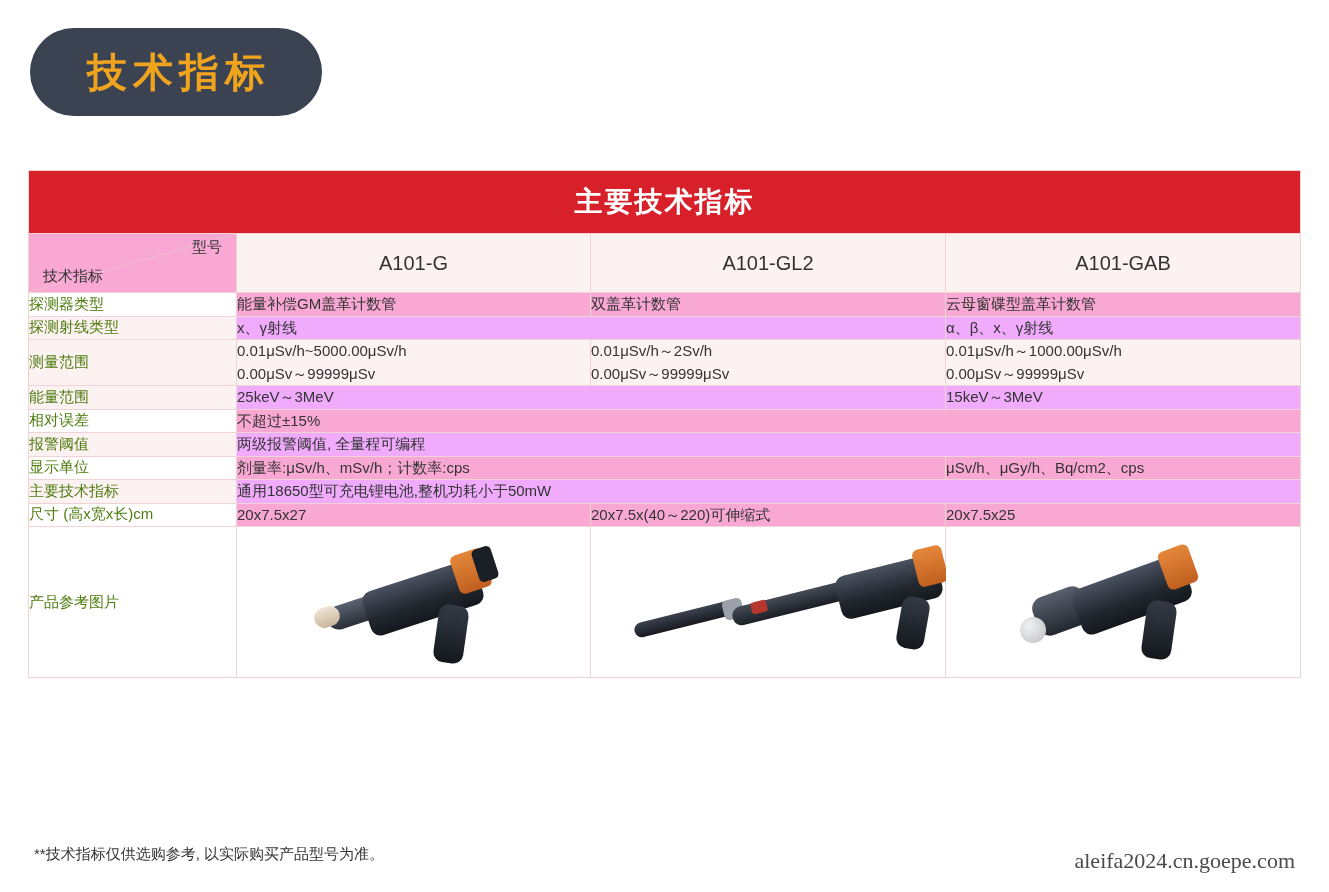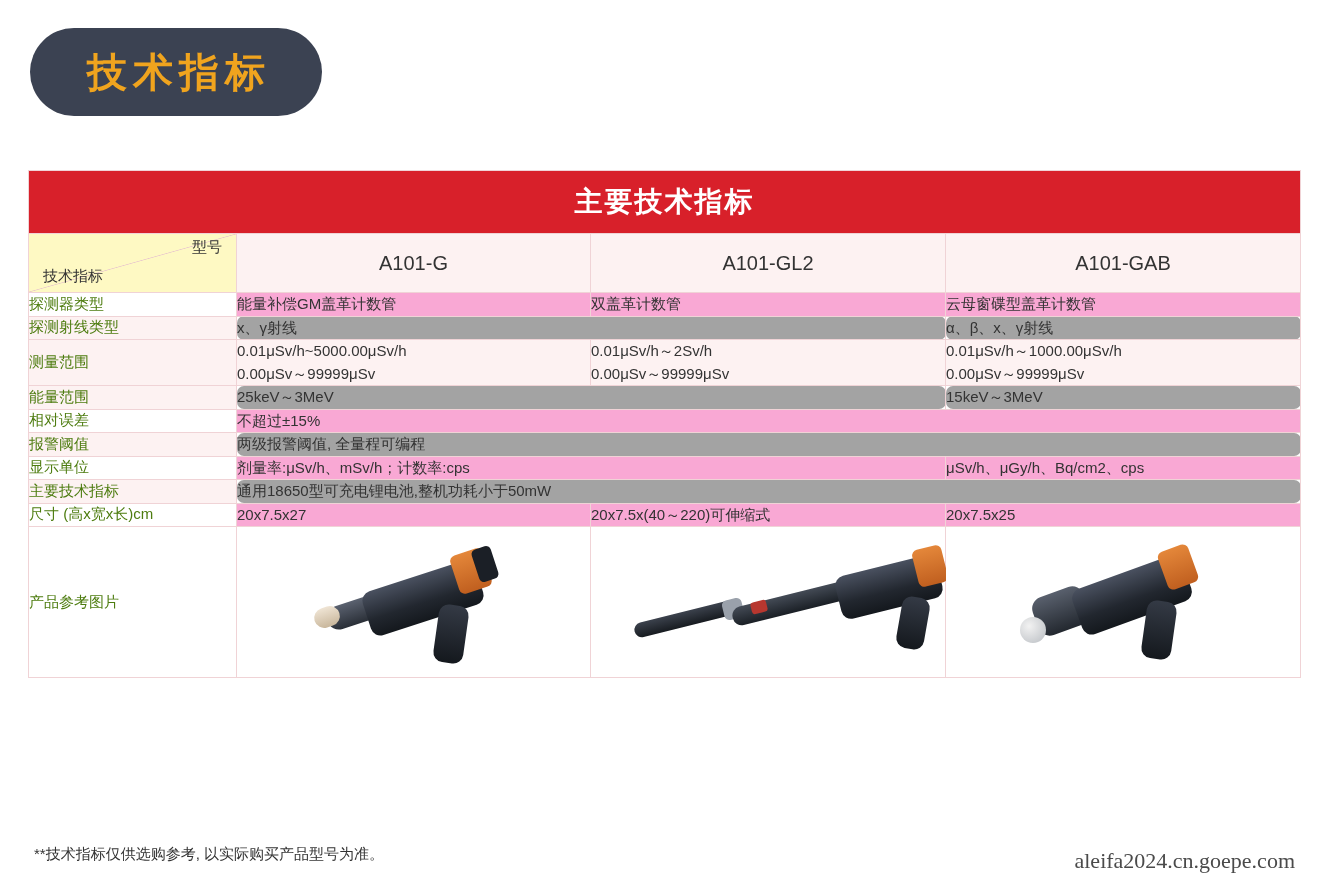--- a/index.html
+++ b/index.html
@@ -69,21 +69,21 @@
 
   
   col.c0 { width: 208px; }
   col.c1 { width: 354px; }
   col.c2 { width: 355px; }
   col.c3 { width: 355px; }
 
   .corner-cell {
     position: relative;
     height: 58px;
-    background: #fef9c3;
+    background: #f9a8d4;
     overflow: hidden;
   }
   .corner-cell .diag {
     position: absolute;
     left: 0; top: 0;
     width: 100%; height: 100%;
     background: linear-gradient(to right bottom, transparent calc(50% - 0.7px), #e9c8cc 50%, transparent calc(50% + 0.7px));
   }
   .corner-cell .model-lbl {
     position: absolute;
@@ -115,21 +115,21 @@
   }
   .cell {
     padding: 10px 14px;
     font-size: 15px;
     color: #333;
     line-height: 1.5;
   }
   .cell .line { display: block; }
 
   .r-pink   { background: #fdf2f2; }
-  .r-cream  { background: #a3a3a3; border-radius: 7px; }
+  .r-cream  { background: #f0abfc; }
   .r-white  { background: #f9a8d4; }
 
   td.lbl-pink   { background: #fdf2f2; }
   td.lbl-white  { background: #ffffff; }
 
   .img-row td { height: 150px; }
   .img-cell {
     position: relative;
     height: 150px;
     background: #ffffff;

